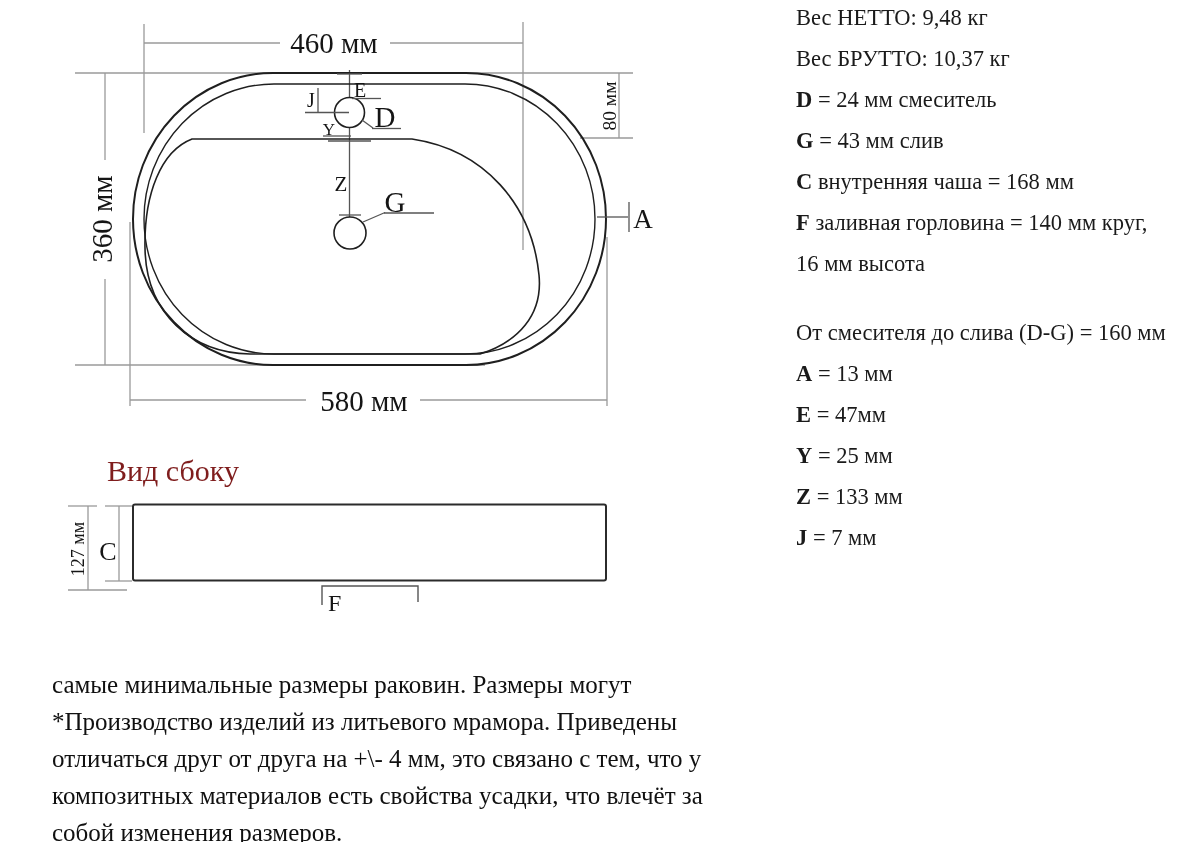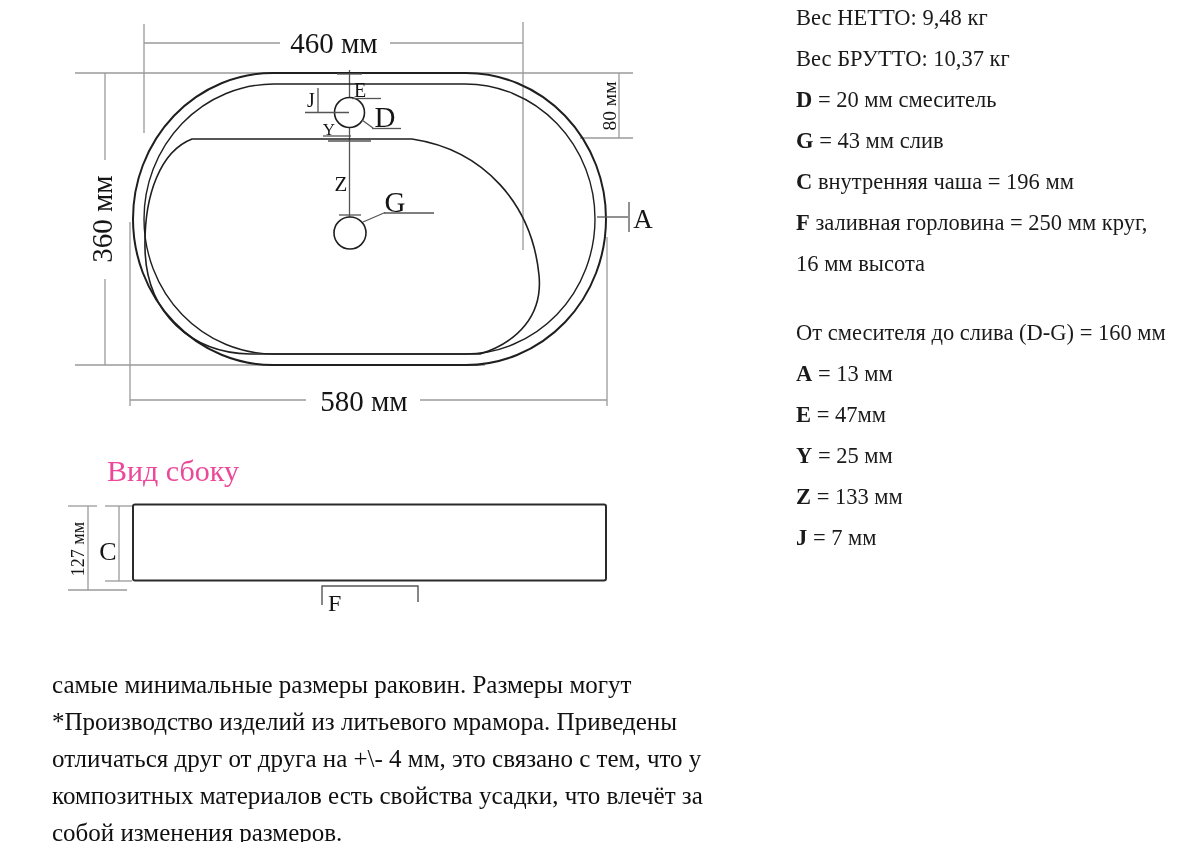--- a/index.html
+++ b/index.html
@@ -9,21 +9,21 @@
   }
   .stage{position:relative;width:1200px;height:610px;background:#fff;margin-left:40px;}
   svg.blueprint{position:absolute;left:0;top:0;}
   svg text{font-family:"Liberation Serif","DejaVu Serif",serif;fill:#151515;}
 
   .specs{position:absolute;left:756px;width:440px;font-size:22.5px;line-height:41px;white-space:nowrap;}
   .specs-top{top:-3px;}
   .specs-bottom{top:312px;}
   .spec-line b{font-weight:bold;}
 
-  .side-title{position:absolute;left:67px;top:454px;font-size:30px;color:#ec4899;}
+  .side-title{position:absolute;left:67px;top:454px;font-size:30px;color:#7f1d1d;}
 
   .footnote{position:absolute;left:12px;top:666px;width:720px;font-size:25px;line-height:37px;color:#101010;}
 </style>
 </head>
 <body>
 
 <div class="stage">
 
   <svg class="blueprint" width="1200" height="842" viewBox="0 0 1200 842">
 
@@ -100,24 +100,24 @@
       <text x="68" y="560" font-size="26" text-anchor="middle">C</text>
       <text x="288" y="611" font-size="24">F</text>
     </g>
   </svg>
 
   <div class="side-title">Вид сбоку</div>
 
   <div class="specs specs-top">
     <div class="spec-line"><span>Вес НЕТТО: 9,48 кг</span></div>
     <div class="spec-line"><span>Вес БРУТТО: 10,37 кг</span></div>
-    <div class="spec-line"><b>D</b><span> = 20 мм смеситель</span></div>
+    <div class="spec-line"><b>D</b><span> = 24 мм смеситель</span></div>
     <div class="spec-line"><b>G</b><span> = 43 мм слив</span></div>
-    <div class="spec-line"><b>C</b><span> внутренняя чаша = 196 мм</span></div>
-    <div class="spec-line"><b>F</b><span> заливная горловина = 250 мм круг,</span></div>
+    <div class="spec-line"><b>C</b><span> внутренняя чаша = 168 мм</span></div>
+    <div class="spec-line"><b>F</b><span> заливная горловина = 140 мм круг,</span></div>
     <div class="spec-line"><span>16 мм высота</span></div>
   </div>
 
   <div class="specs specs-bottom">
     <div class="spec-line"><span>От смесителя до слива (D-G) = 160 мм</span></div>
     <div class="spec-line"><b>A</b><span> = 13 мм</span></div>
     <div class="spec-line"><b>E</b><span> = 47мм</span></div>
     <div class="spec-line"><b>Y</b><span> = 25 мм</span></div>
     <div class="spec-line"><b>Z</b><span> = 133 мм</span></div>
     <div class="spec-line"><b>J</b><span> = 7 мм</span></div>

